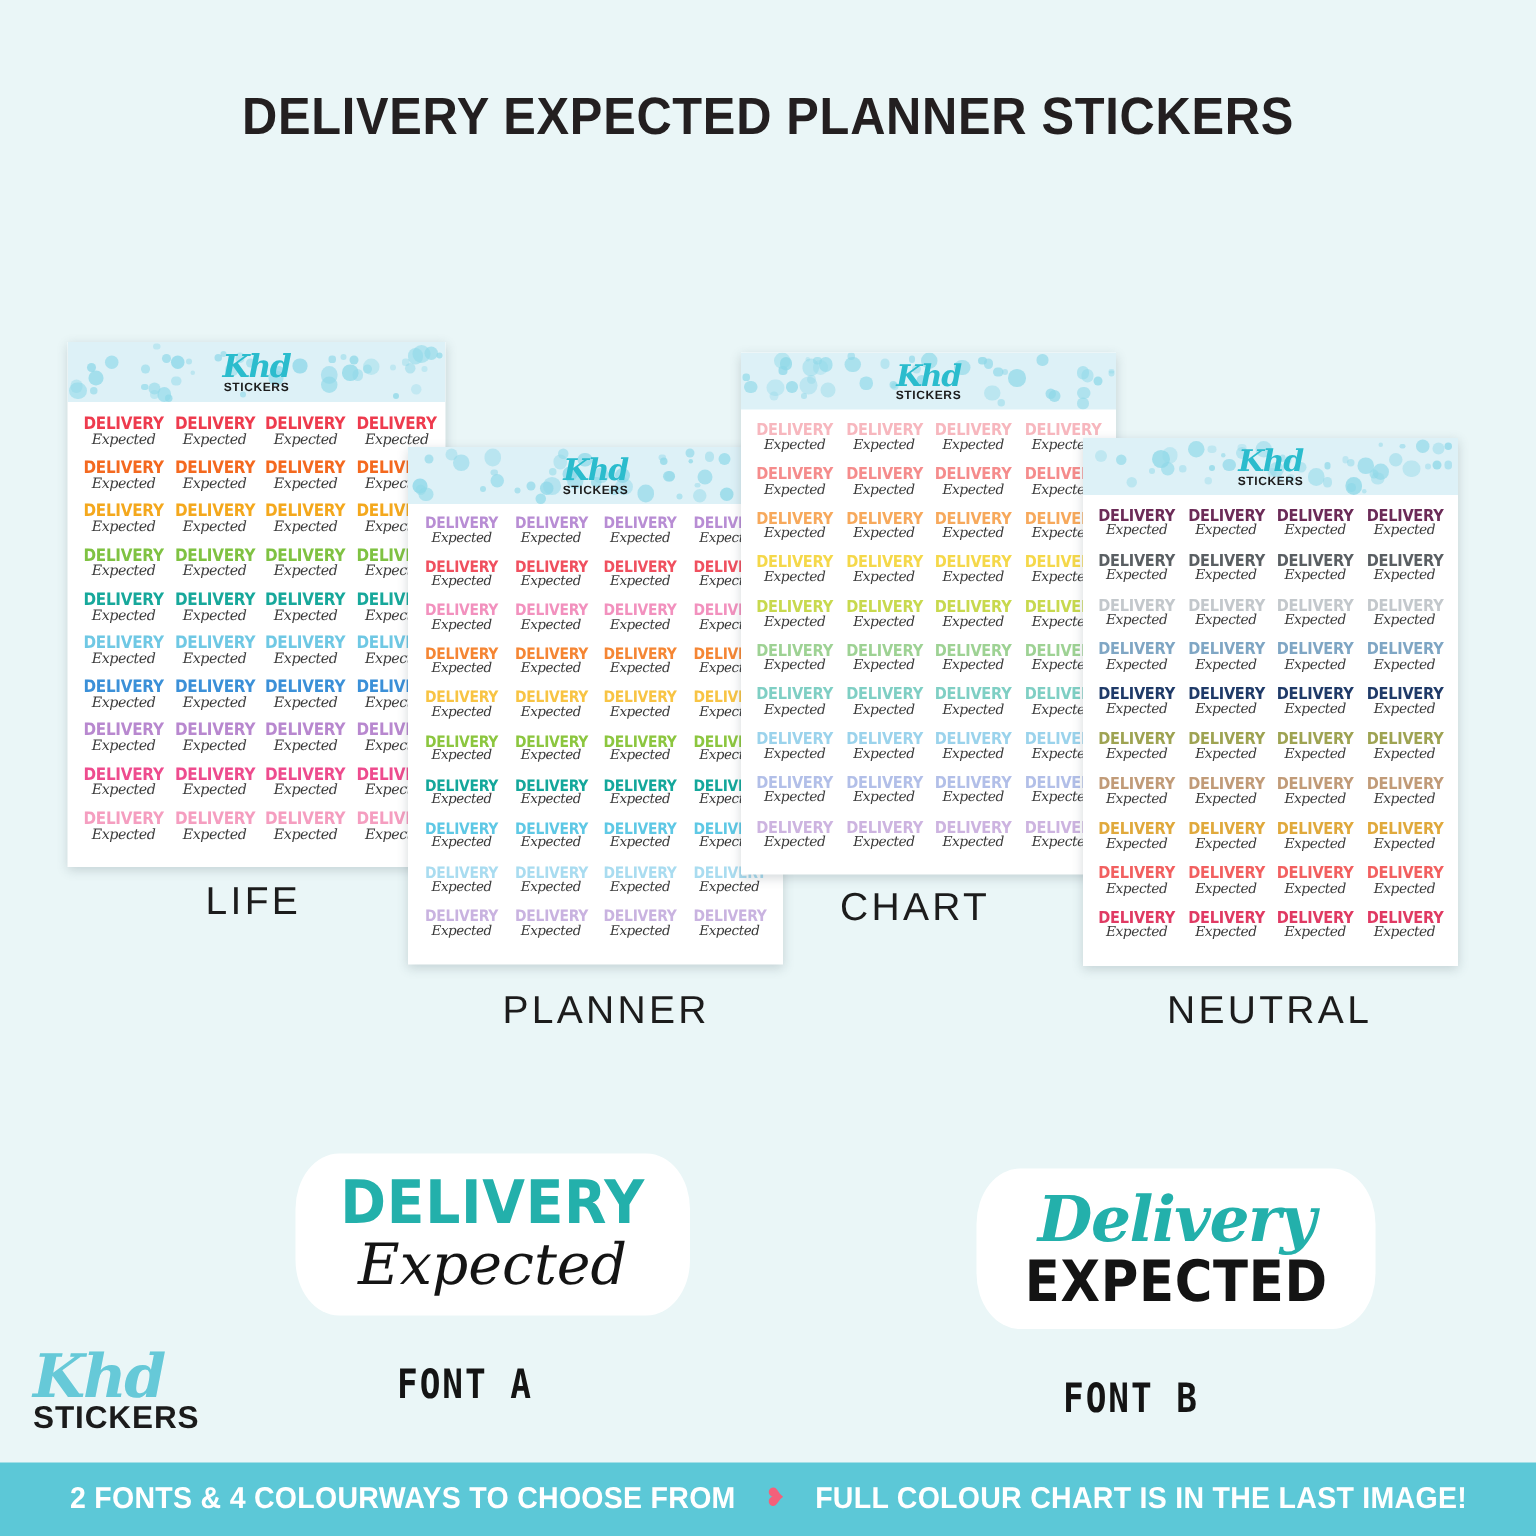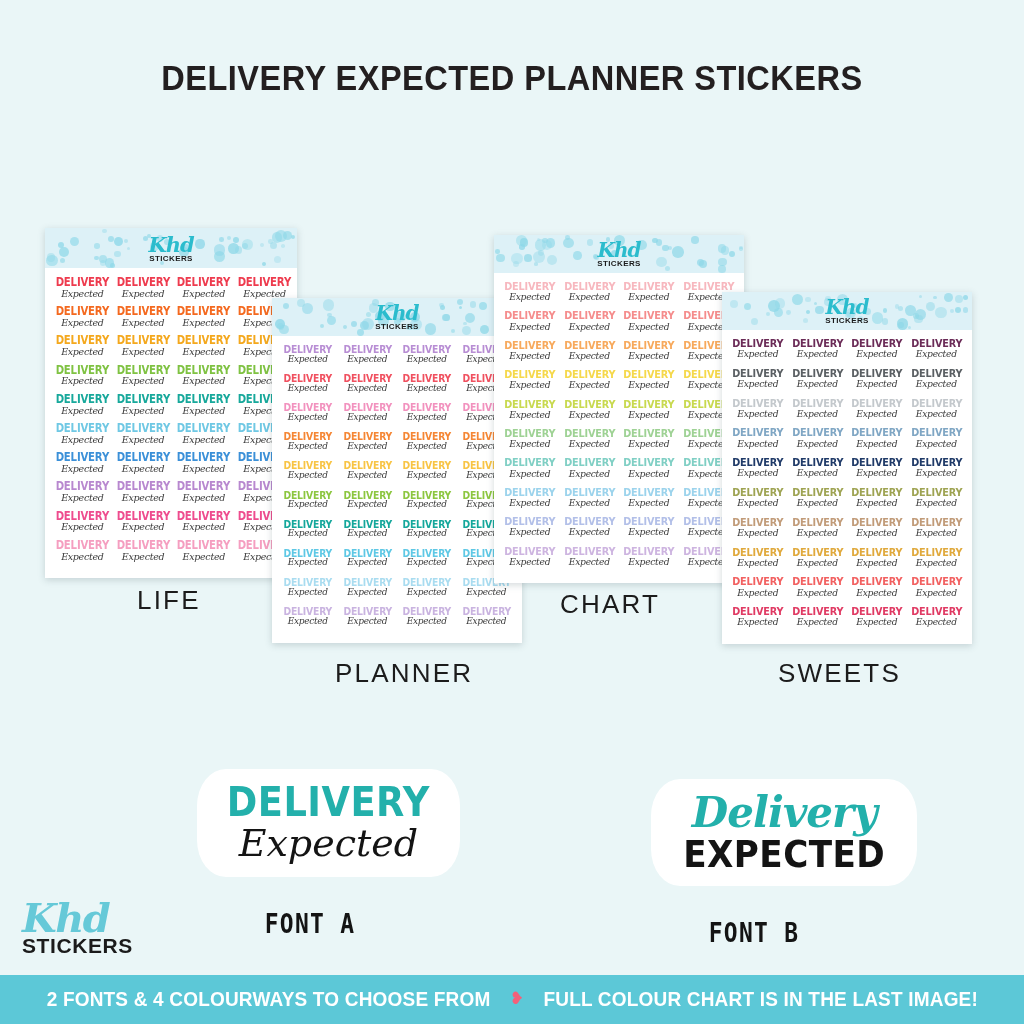--- a/index.html
+++ b/index.html
@@ -1091,21 +1091,21 @@
         <div class="cell">
           <span class="w1" style="color: rgb(224, 58, 99); font-size: 11px;">DELIVERY</span>
           <span class="w2" style="font-size: 9.2px;">Expected</span>
         </div>
         <div class="cell">
           <span class="w1" style="color: rgb(224, 58, 99); font-size: 11px;">DELIVERY</span>
           <span class="w2" style="font-size: 9.2px;">Expected</span>
         </div>
       </div>
     </div>
-    <div class="sheet-label" style="left: 778px; top: 658px; z-index: 30;">SWEETS</div>
+    <div class="sheet-label" style="left: 778px; top: 658px; z-index: 30;">NEUTRAL</div>
   </div>
 
 <div class="font-sample" style="left:200px; top:772px; width:220px;">
   <div class="sample-art">
     <div class="art-line-script-caps">DELIVERY</div>
     <div class="art-line-cursive">Expected</div>
   </div>
   <div class="font-caption">FONT A</div>
 </div>
 

